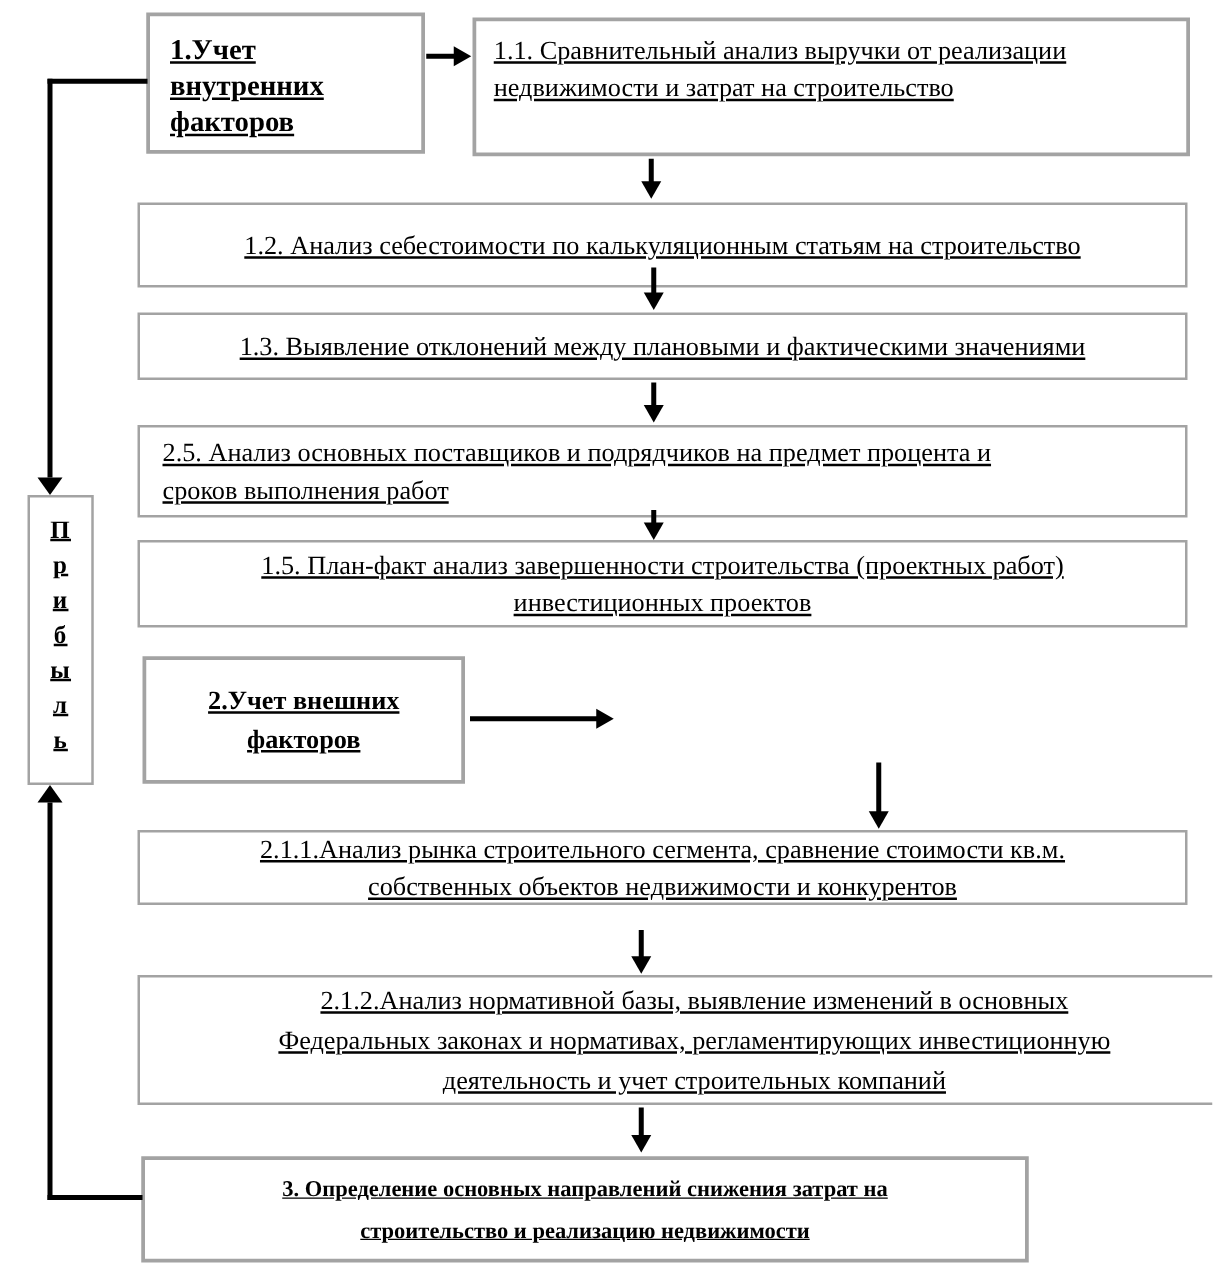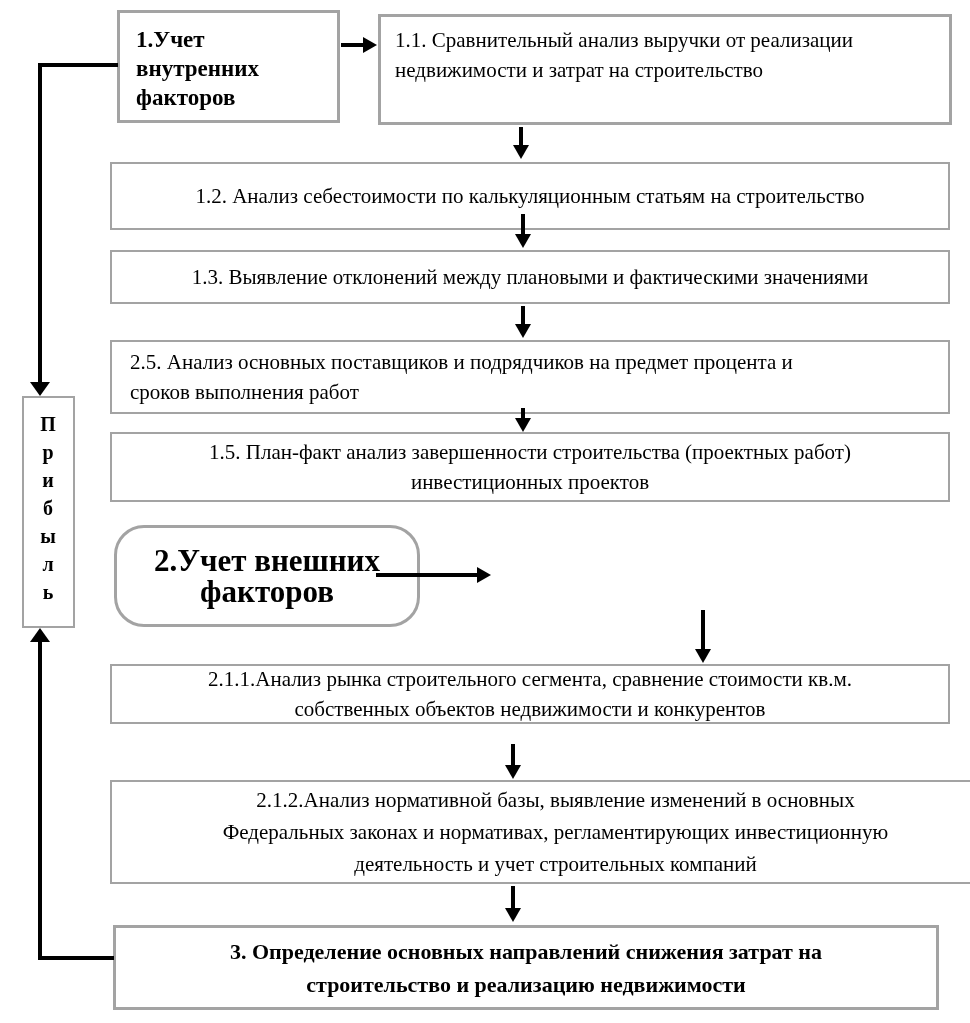--- a/index.html
+++ b/index.html
@@ -17,20 +17,21 @@
     box-sizing: border-box;
     border: 2px solid #a3a3a3;
     background: #ffffff;
     display: flex;
     align-items: center;
     justify-content: center;
     text-align: center;
     font-size: 21px;
     line-height: 30px;
     white-space: pre-line;
+    text-decoration: underline;
   }
   .box .txt { display: block; width: 100%; }
   .b3 { border-width: 3px; }
   .bold { font-weight: bold; }
   .topalign { align-items: flex-start; }
   .leftalign { justify-content: flex-start; text-align: left; }
   .line { position: absolute; background: #000000; }
   .ah { position: absolute; width: 0; height: 0; }
   .ah-down  { border-left: 8px solid transparent; border-right: 8px solid transparent; border-top: 14px solid #000000; }
   .ah-up    { border-left: 8px solid transparent; border-right: 8px solid transparent; border-bottom: 14px solid #000000; }
@@ -72,38 +73,38 @@
   <div class="box leftalign" style="left:110px; top:340px; width:840px; height:74px; padding:0 18px;">
     <span class="txt">2.5. Анализ основных поставщиков и подрядчиков на предмет процента и
 сроков выполнения работ</span>
   </div>
 
   <div class="box" style="left:110px; top:432px; width:840px; height:70px;">
     <span class="txt">1.5. План-факт анализ завершенности строительства (проектных работ)
 инвестиционных проектов</span>
   </div>
 
-  <div class="box b3 bold" style="left:114px; top:525px; width:306px; height:102px; font-size:31px; line-height:31px;border-radius:30px;">
+  <div class="box b3 bold" style="left:114px; top:525px; width:258px; height:102px; font-size:21px; line-height:31px;">
     <span class="txt">2.Учет внешних
 факторов</span>
   </div>
 
 
   <div class="box" style="left:110px; top:664px; width:840px; height:60px;">
     <span class="txt">2.1.1.Анализ рынка строительного сегмента, сравнение стоимости кв.м.
 собственных объектов недвижимости и конкурентов</span>
   </div>
 
   <div class="box" style="left:110px; top:780px; width:891px; height:104px; line-height:32px;">
     <span class="txt">2.1.2.Анализ нормативной базы, выявление изменений в основных
 Федеральных законах и нормативах, регламентирующих инвестиционную
 деятельность и учет строительных компаний</span>
   </div>
 
-  <div class="box b3 bold" style="left:113px; top:925px; width:826px; height:85px; font-size:22px; line-height:33px;">
+  <div class="box b3 bold" style="left:113px; top:925px; width:710px; height:85px; font-size:18px; line-height:33px;">
     <span class="txt">3. Определение основных направлений снижения затрат на
 строительство и реализацию недвижимости</span>
   </div>
 
   <div class="box bold" id="profit-box" style="left:22px; top:396px; width:53px; height:232px;">
     <span class="txt">П
 р
 и
 б
 ы

